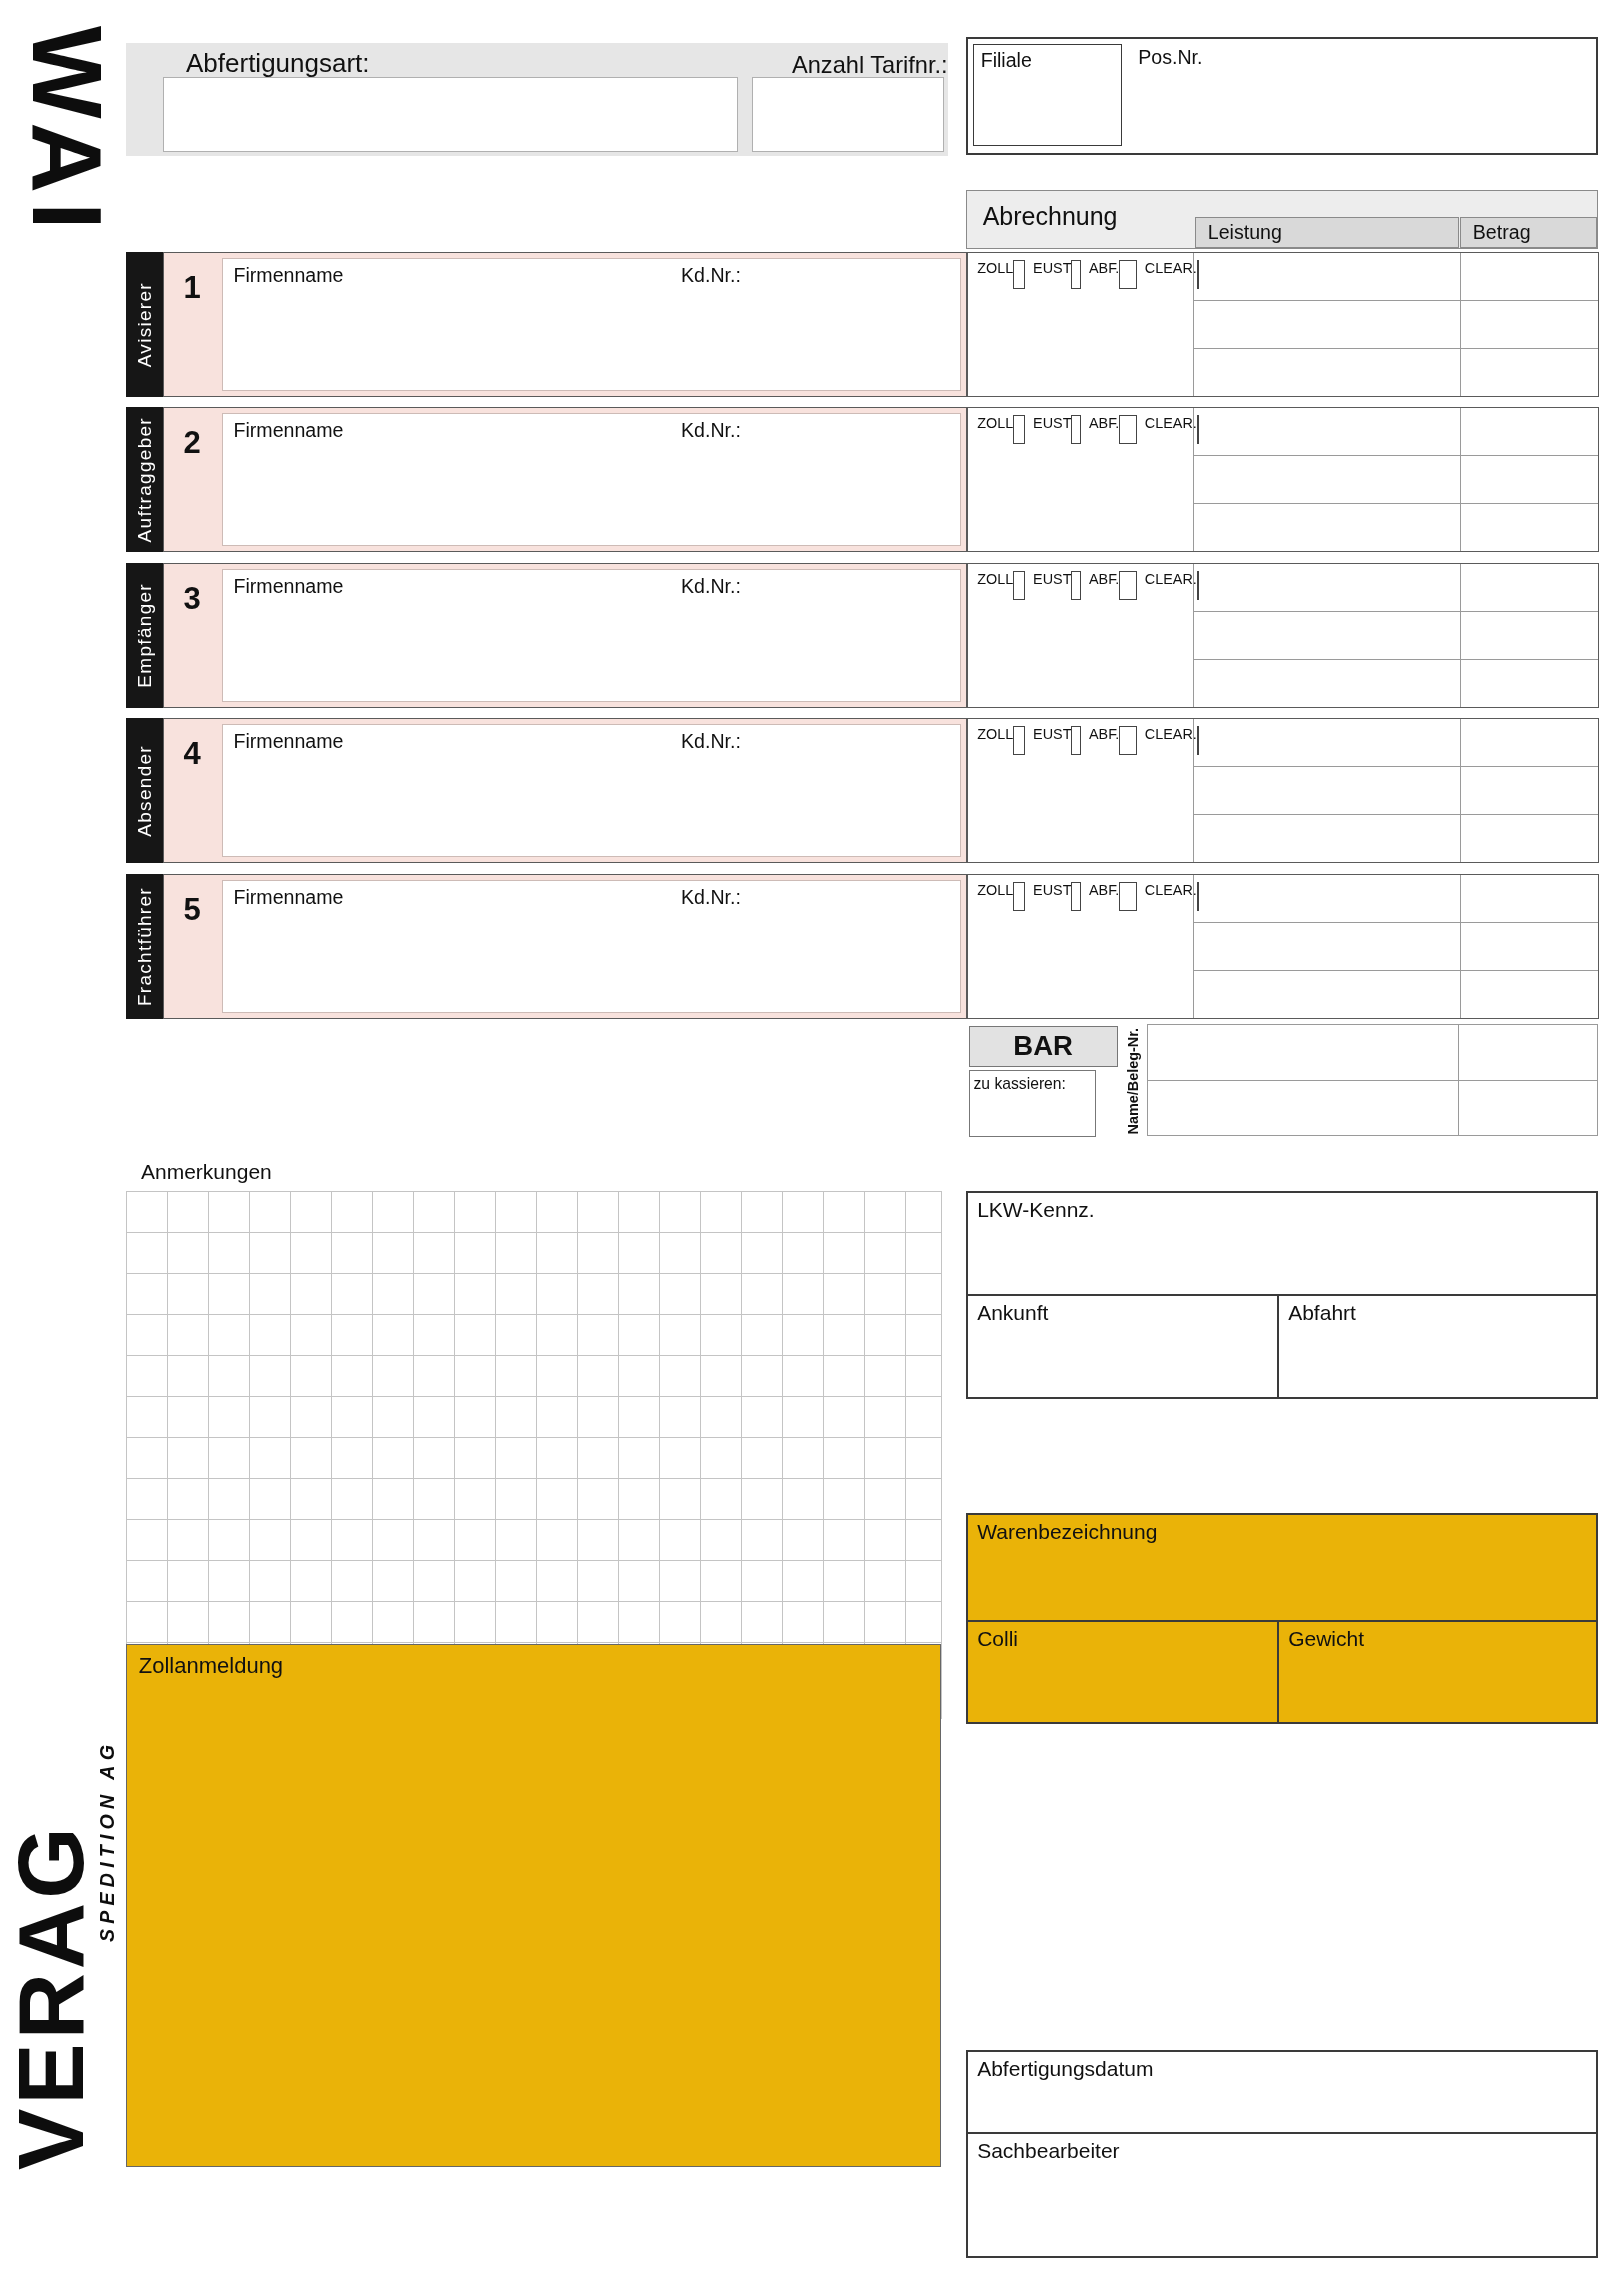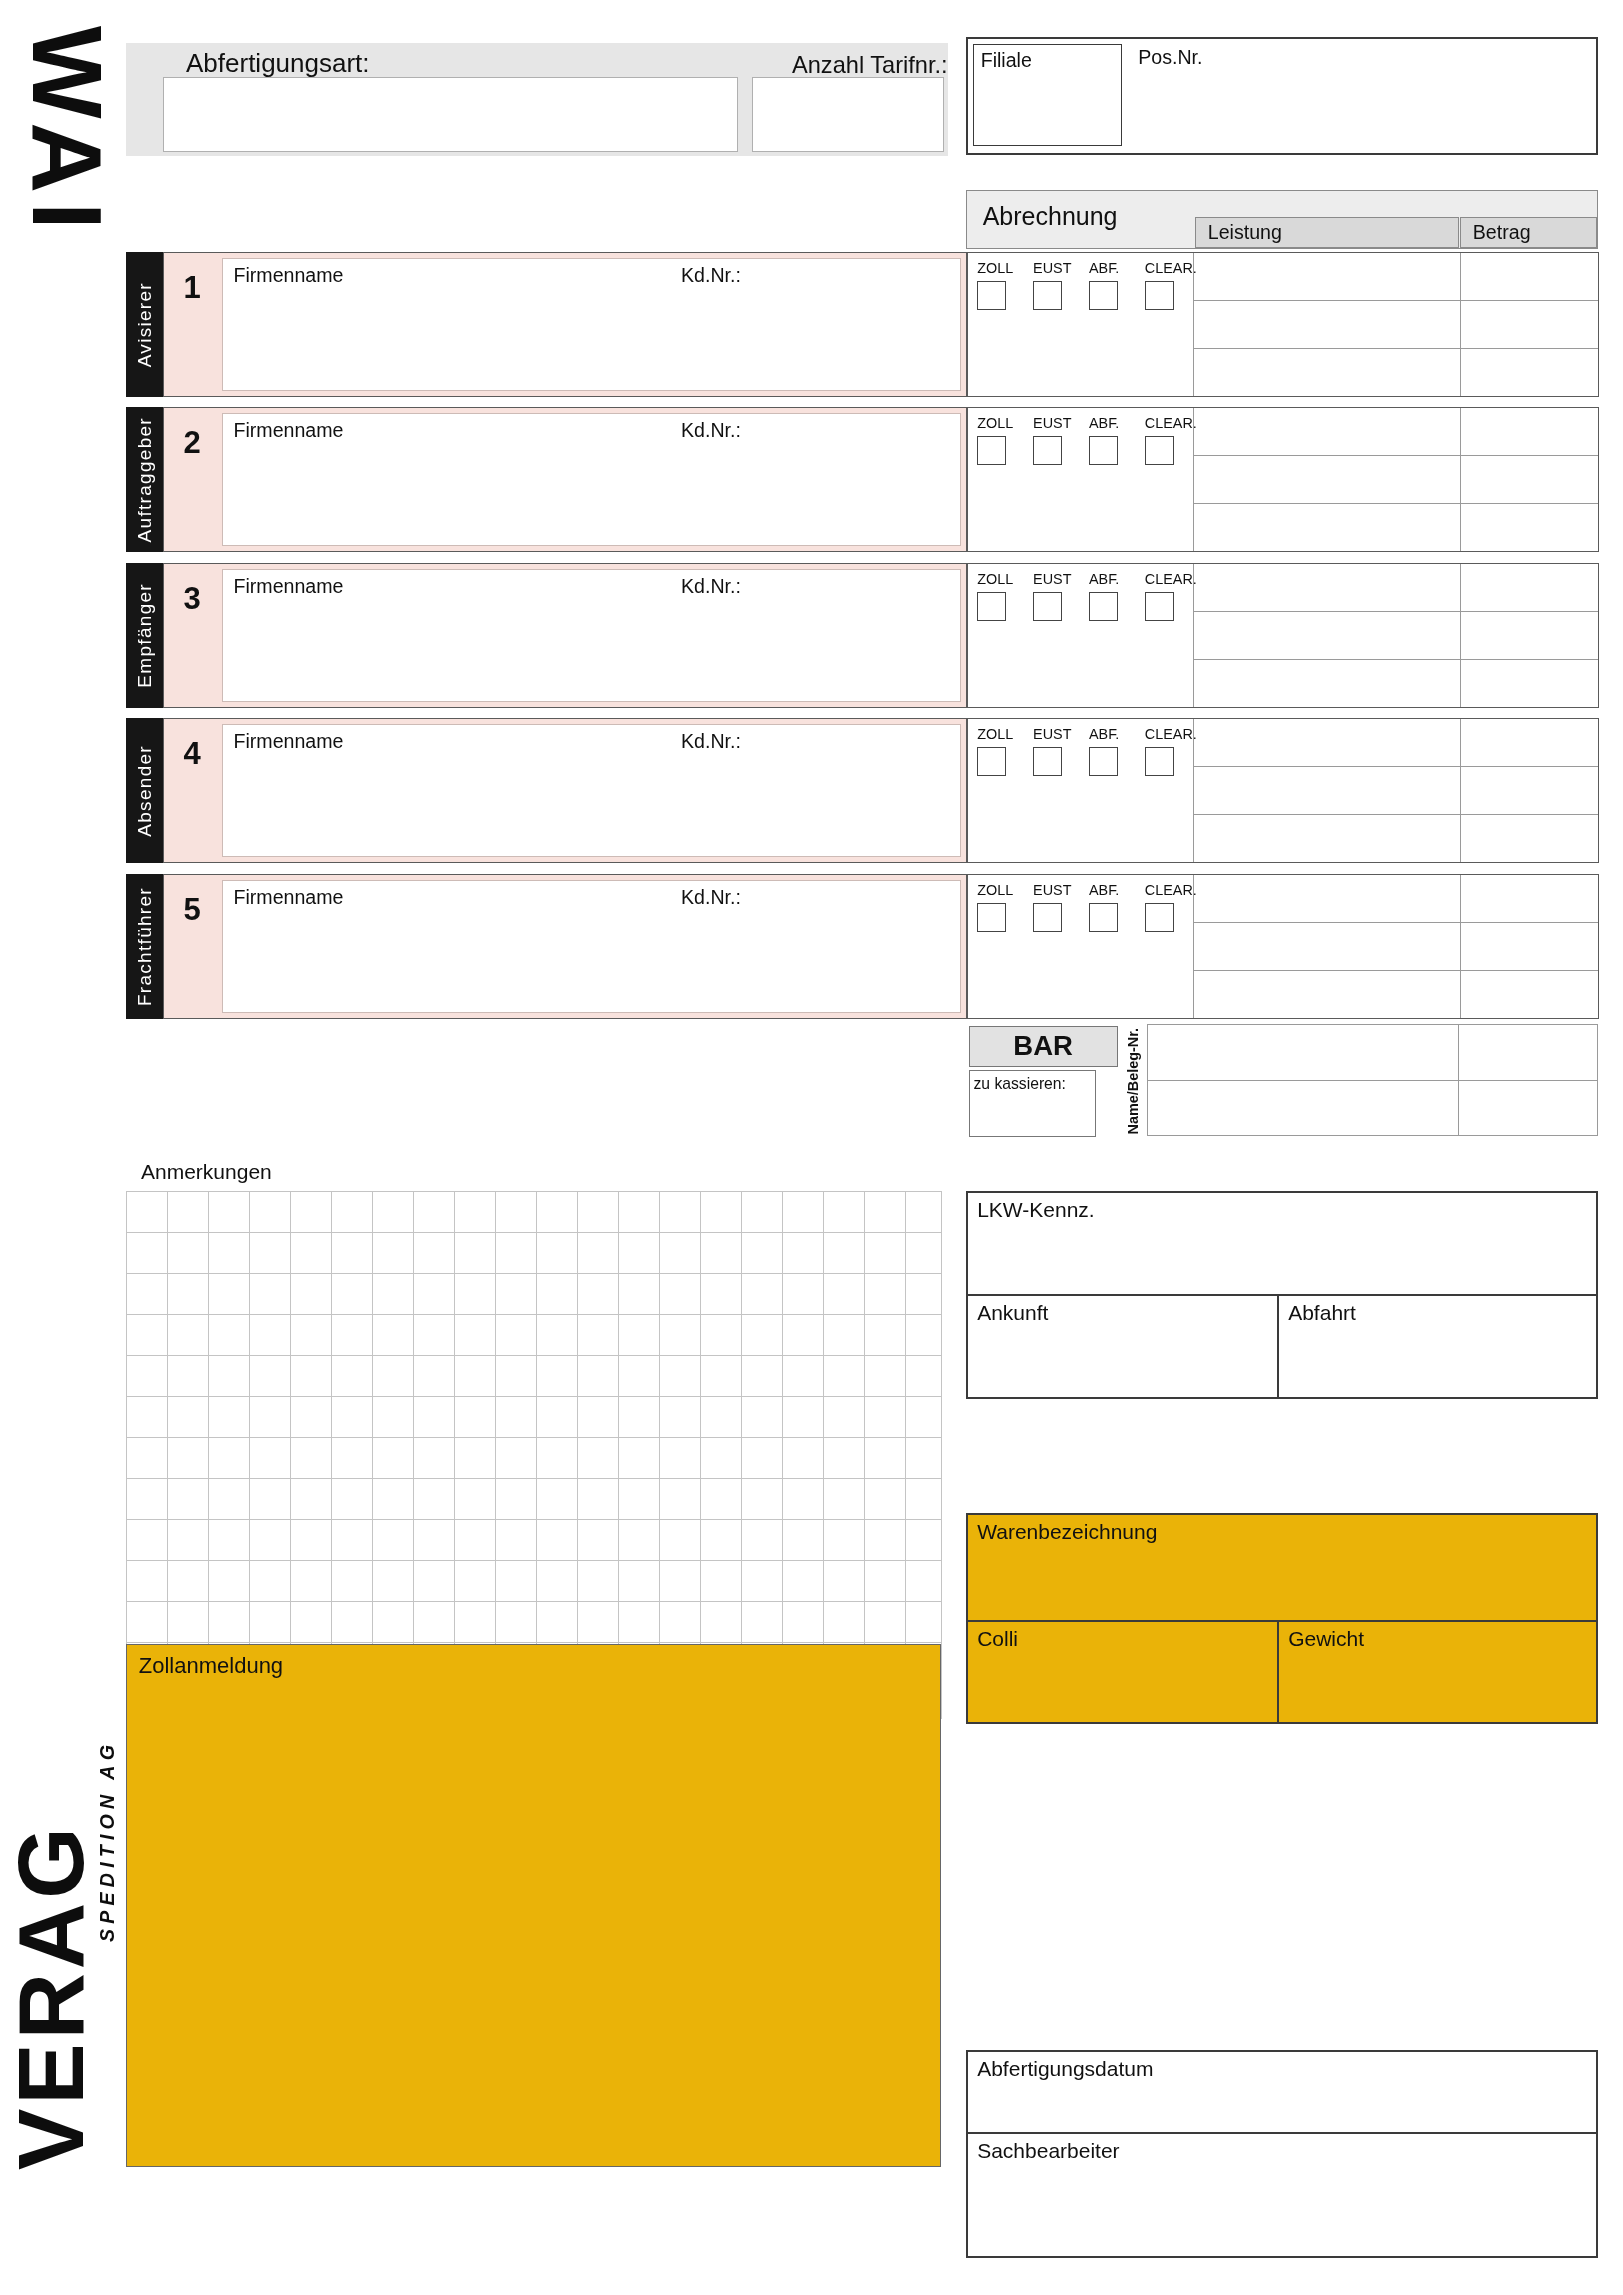--- a/index.html
+++ b/index.html
@@ -56,21 +56,21 @@
                font-size:31px; font-weight:bold; }
   .party-inner { position:absolute; left:58px; top:4.6px; right:4.6px; bottom:4.6px;
                  background:#fff; border:1.3px solid #cdbbb6; }
   .firmen-label { position:absolute; left:10.5px; top:5.2px; font-size:19.6px; }
   .kdnr-label { position:absolute; left:458px; top:5.2px; font-size:19.6px;text-align:center; }
 
   .abr-block { position:absolute; left:841px; top:0; width:632px; height:100%;
                border:1.3px solid #5a5a5a; box-sizing:border-box; background:#fff; }
   .chk-area { position:absolute; left:0; top:0; width:225px; height:100%;
               padding:6.5px 0 0 9.2px; box-sizing:border-box; display:flex; gap:7.9px; }
-  .chk-col { display:flex; flex-direction:column; width:48px; }
+  .chk-col { display:flex; flex-direction:row; width:48px; }
   .chk-lbl { font-size:14.4px; margin-bottom:5.2px; white-space:nowrap; }
   .chk-box { width:29px; height:29px; border:1.3px solid #444; background:#fff; box-sizing:border-box; }
   .abr-table { position:absolute; left:225px; top:0; right:0; bottom:0; display:flex; flex-direction:column; }
   .abr-row { flex:1; display:flex; border-bottom:1.3px solid #9a9a9a; }
   .abr-row:last-child { border-bottom:none; }
   .cell-leistung { width:267px; border-left:1.3px solid #9a9a9a; box-sizing:border-box; }
   .cell-betrag { flex:1; border-left:1.3px solid #9a9a9a; }
 
   
   .bar-block { position:absolute; left:966px; top:1023px; width:632px; height:116px; }

